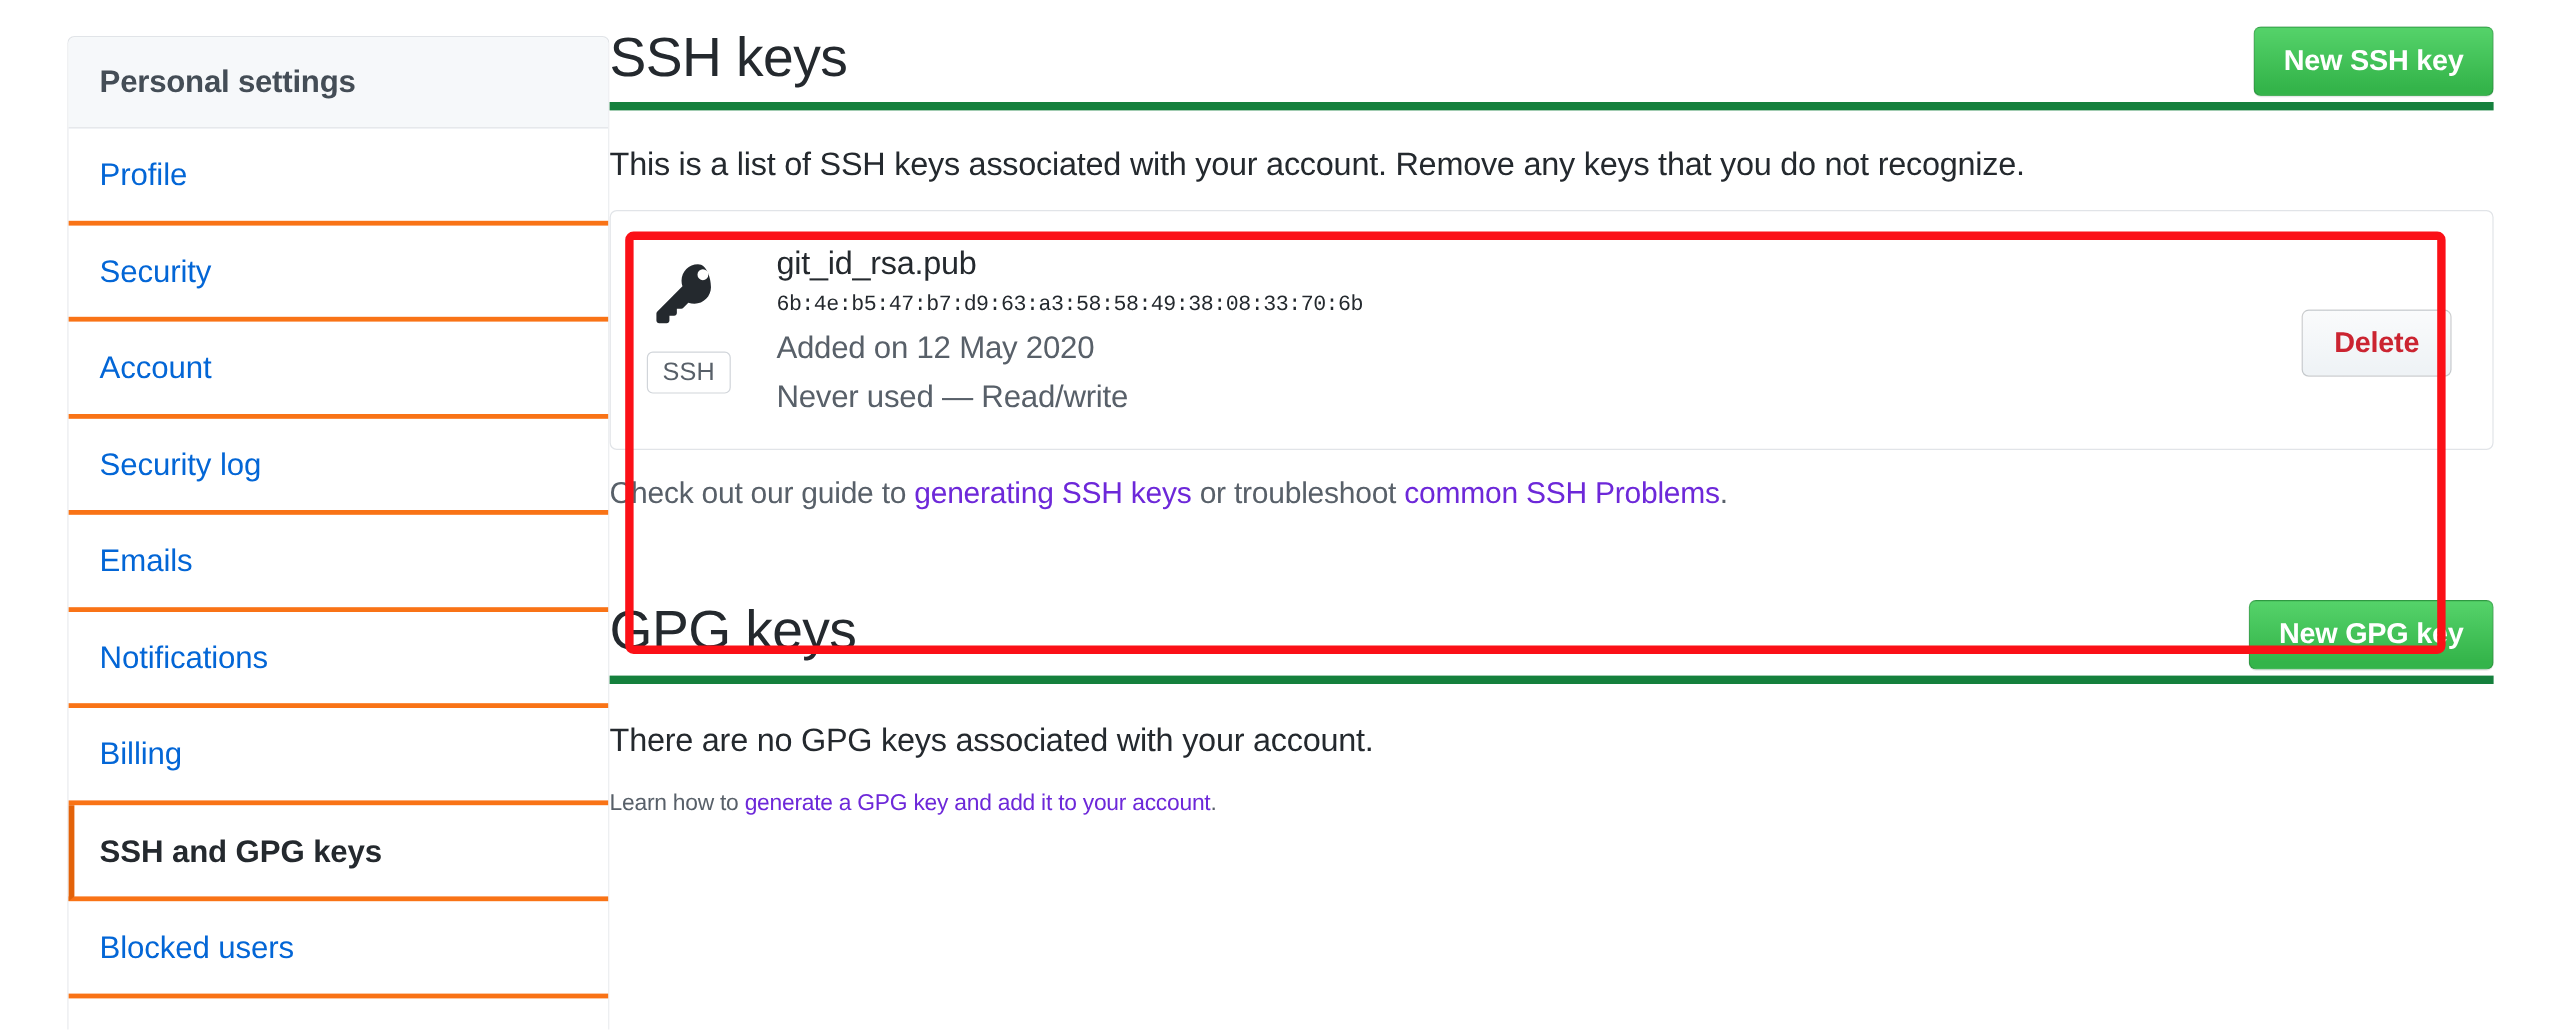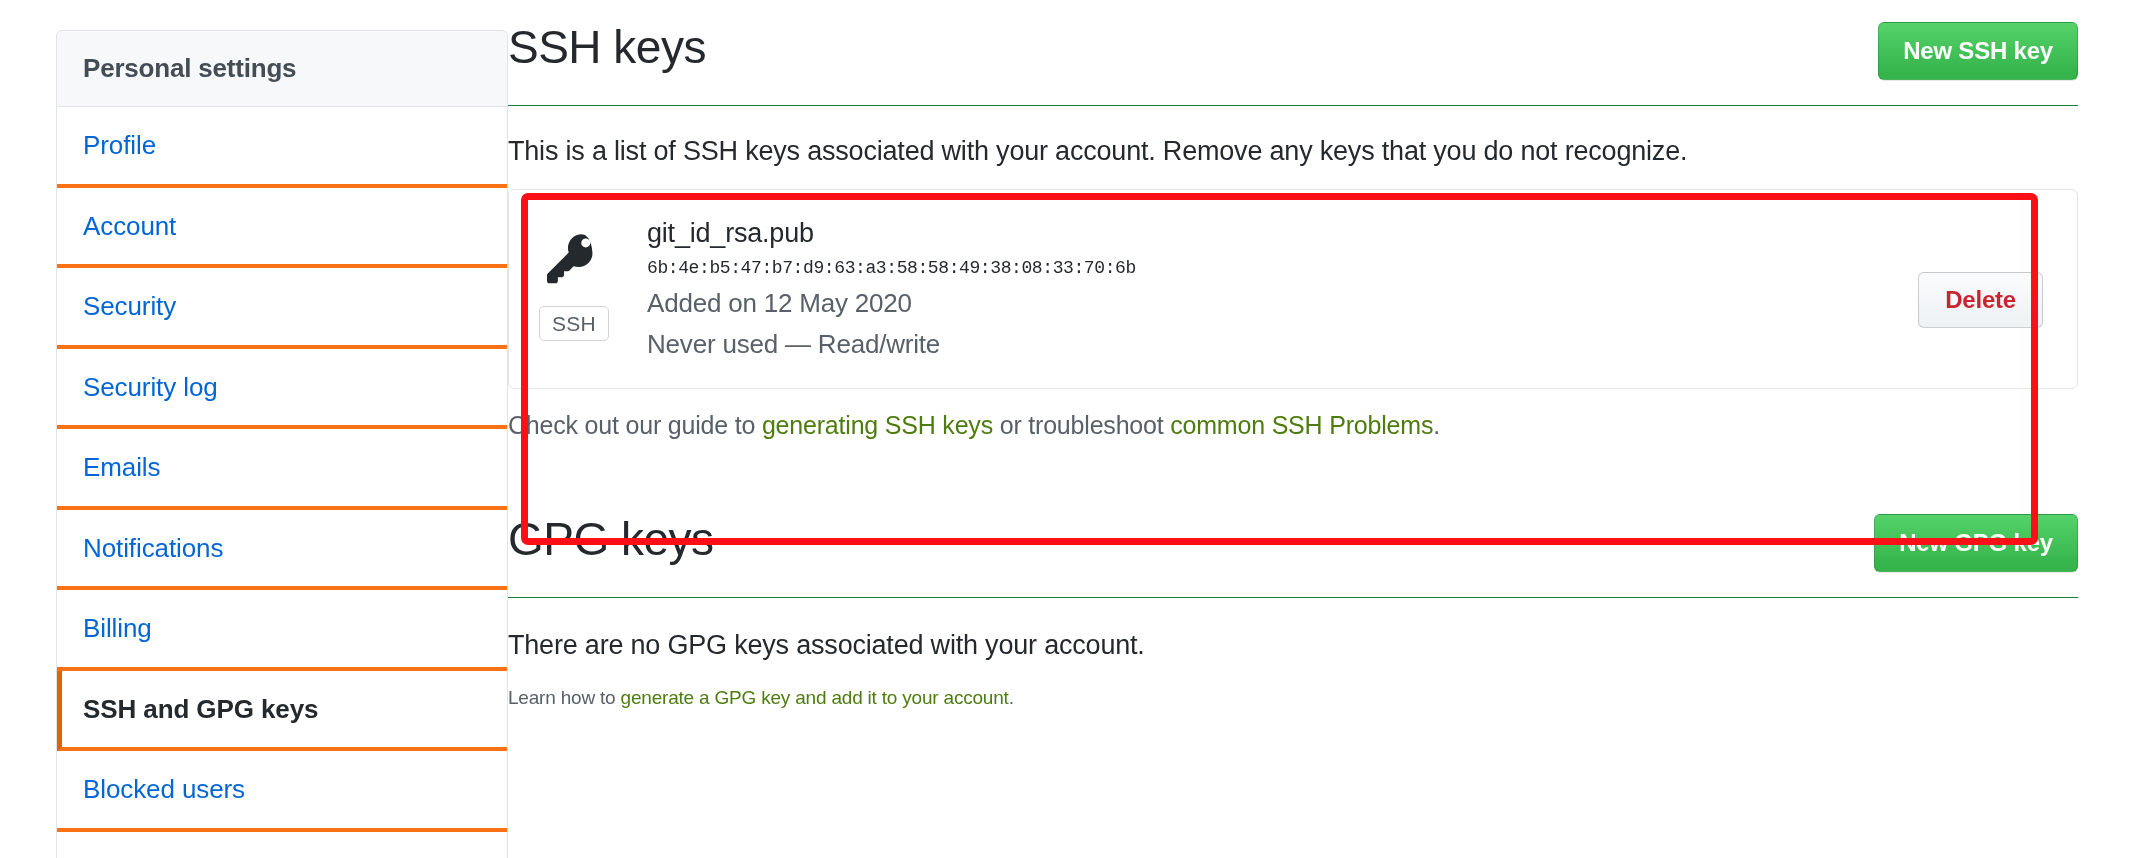--- a/index.html
+++ b/index.html
@@ -71,22 +71,22 @@
     flex: 1;
     padding-top: 22px;
     padding-right: 60px;
     position: relative;
   }
 
   .section-head {
     display: flex;
     align-items: flex-start;
     justify-content: space-between;
-    padding-bottom: 25px;
-    border-bottom: 1px solid #15803d;
+    padding-bottom: 5px;
+    border-bottom: 7px solid #15803d;
   }
 
   .section-title {
     font-size: 46px;
     font-weight: normal;
     color: #24292e;
     line-height: 1.1;
     letter-spacing: -0.5px;
   }
 
@@ -185,21 +185,21 @@
     letter-spacing: -0.2px;
   }
 
   .note {
     font-size: 25px;
     color: #586069;
     margin-top: 22px;
     letter-spacing: -0.2px;
   }
 
-  a.link { color: #4d7c0f; text-decoration: none; cursor: pointer; }
+  a.link { color: #6d28d9; text-decoration: none; cursor: pointer; }
 
   
   .gpg-section { margin-top: 74px; }
 
   .empty-text {
     font-size: 27px;
     color: #24292e;
     margin-top: 32px;
     letter-spacing: -0.2px;
   }
@@ -230,24 +230,24 @@
 <div class="page">
 
   <div class="sidebar-wrap">
     <nav class="sidebar">
       <div class="sidebar-header">Personal settings</div>
 
       <div class="sidebar-item">
         <span>Profile</span>
       </div>
       <div class="sidebar-item">
+        <span>Security</span>
+      </div>
+      <div class="sidebar-item">
         <span>Account</span>
-      </div>
-      <div class="sidebar-item">
-        <span>Security</span>
       </div>
       <div class="sidebar-item">
         <span>Security log</span>
       </div>
       <div class="sidebar-item">
         <span>Emails</span>
       </div>
       <div class="sidebar-item">
         <span>Notifications</span>
       </div>

